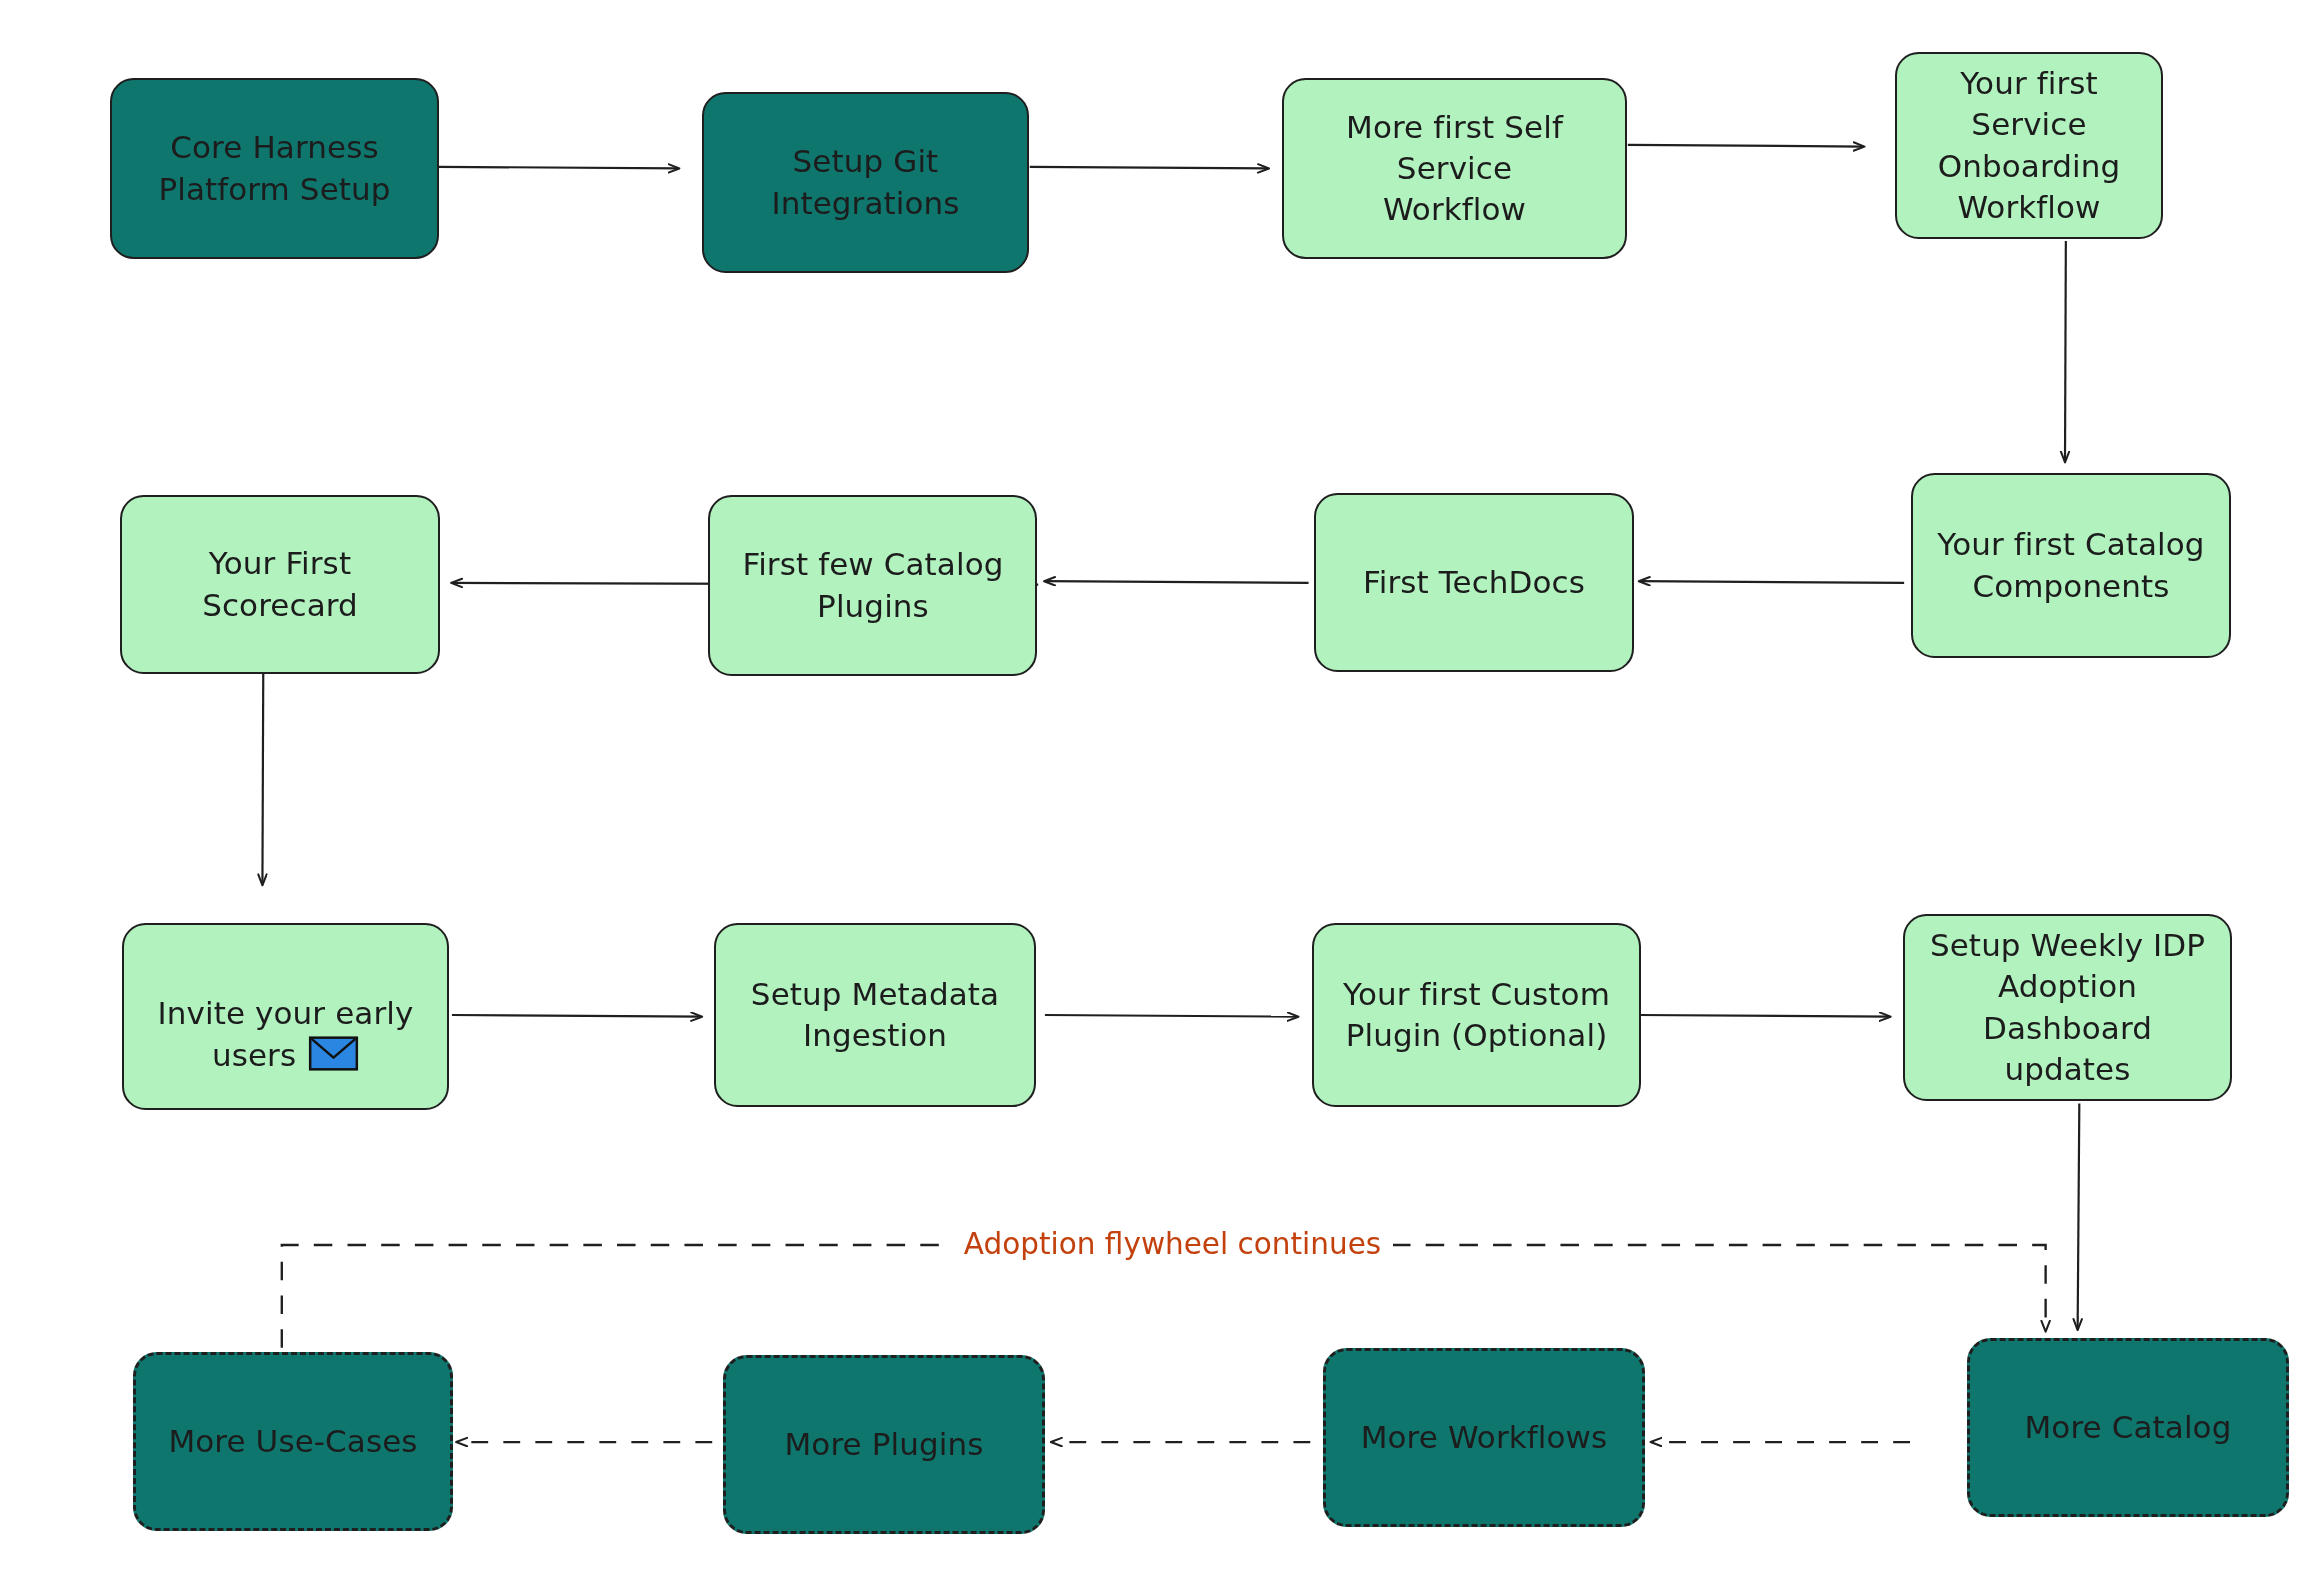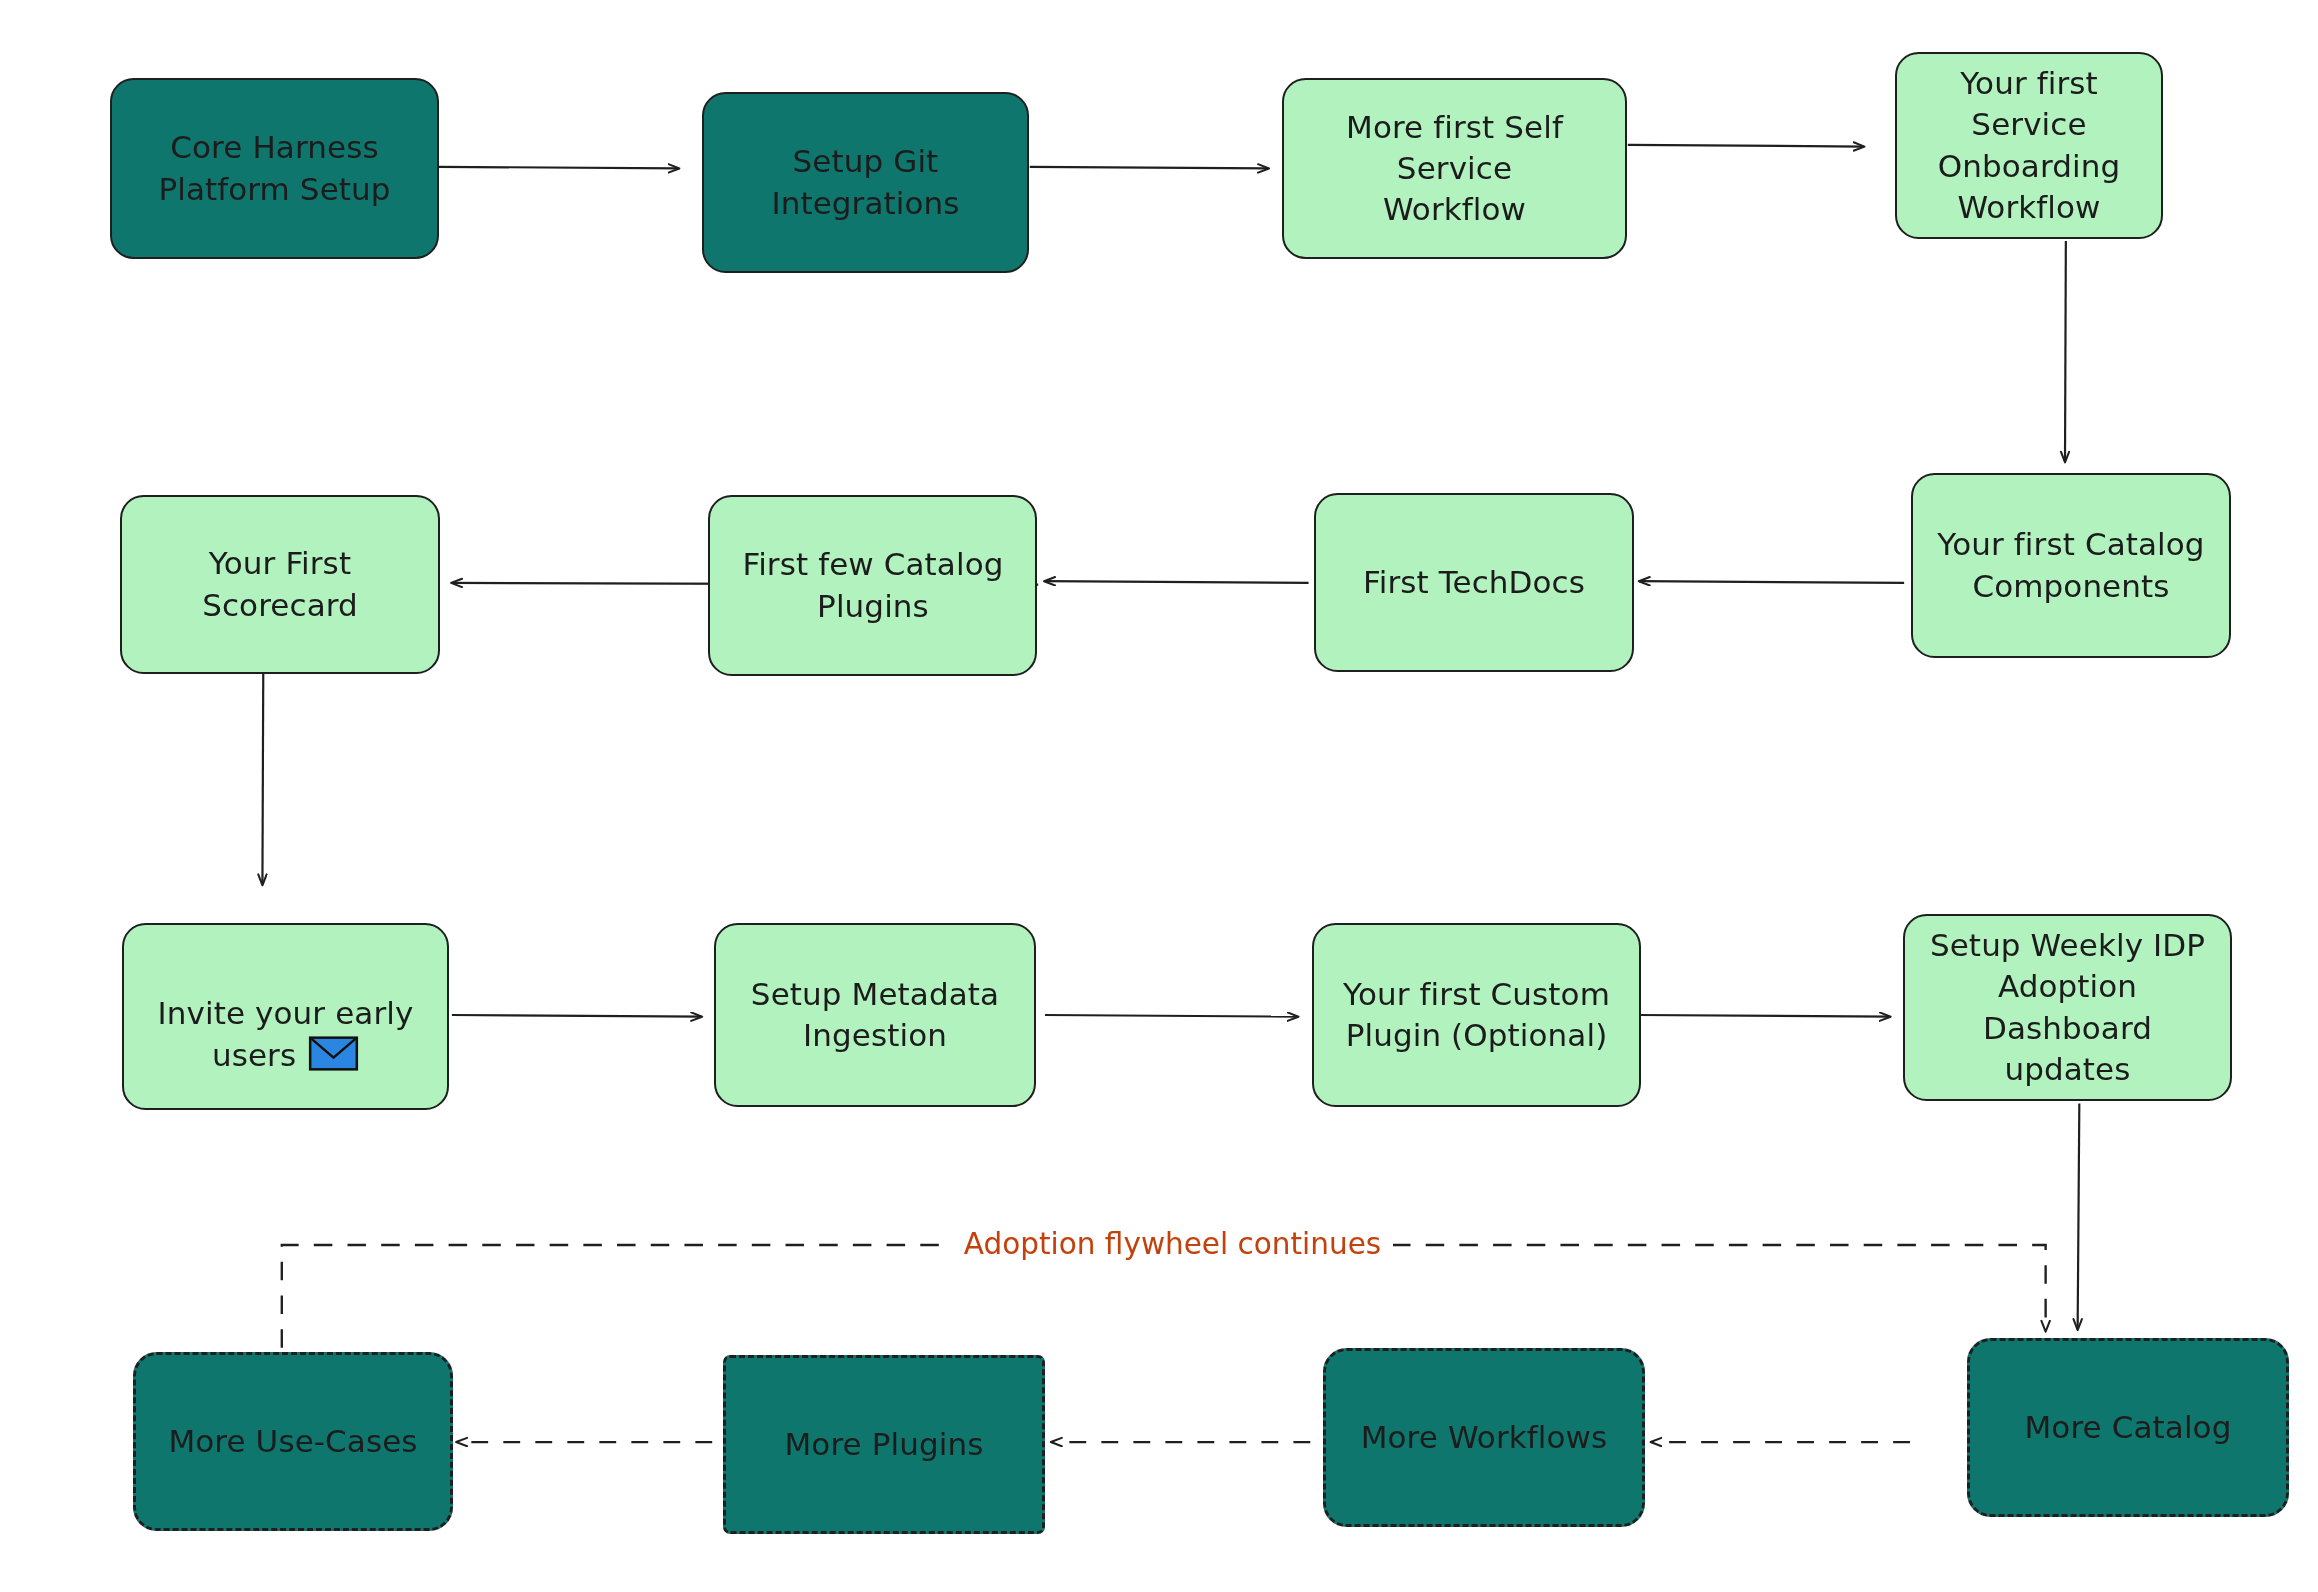--- a/index.html
+++ b/index.html
@@ -172,21 +172,21 @@
   <div class="node node-green" style="left:1903px; top:914px; width:329px; height:187px;">
     <span class="node-label">Setup Weekly IDP
 Adoption Dashboard
 updates</span>
   </div>
 
   <div class="node node-blue node-dashed" style="left:133px; top:1352px; width:320px; height:179px;">
     <span class="node-label">More Use-Cases</span>
   </div>
 
-  <div class="node node-blue node-dashed" style="left:723px; top:1355px; width:322px; height:179px;border-radius:7px;">
+  <div class="node node-blue node-dashed" style="left:723px; top:1355px; width:322px; height:179px;">
     <span class="node-label">More Plugins</span>
   </div>
 
   <div class="node node-blue node-dashed" style="left:1323px; top:1348px; width:322px; height:179px;">
     <span class="node-label">More Workflows</span>
   </div>
 
   <div class="node node-blue node-dashed" style="left:1919px; top:1338px; width:322px; height:179px;margin-left:48px;">
     <span class="node-label">More Catalog</span>
   </div>

